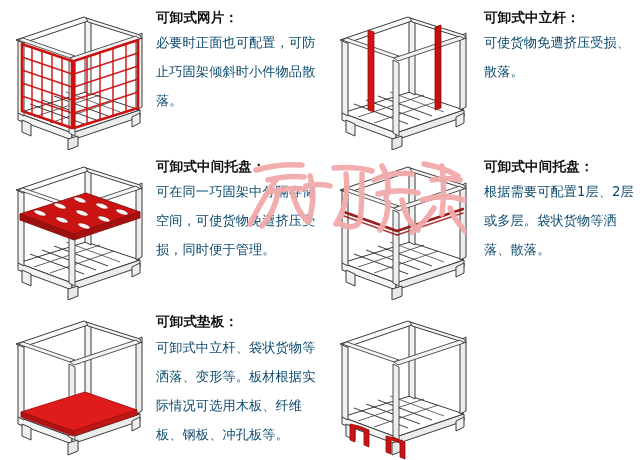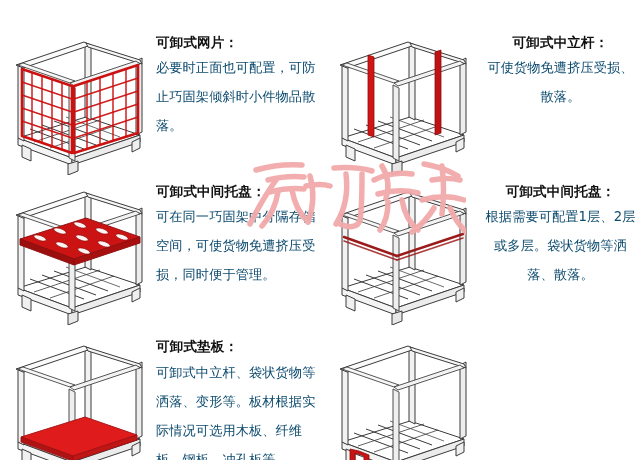--- a/index.html
+++ b/index.html
@@ -43,21 +43,20 @@
     grid-template-columns: 322px 321px;
     grid-template-rows: 150px 150px 160px;
     z-index: 2;
   }
 
   .panel {
     position: relative;
     display: grid;
     grid-template-columns: 156px 1fr;
     align-items: start;
-    margin-top: 25px;
   }
 
   .figure {
     position: relative;
     width: 156px;
     height: 100%;
   }
   .figure svg {
     position: absolute;
     left: 0;
@@ -86,21 +85,21 @@
     max-width: 160px;
     letter-spacing: 0.1px;
   }
 
   
   .panel.r1 .caption { padding-top: 7px; }
   .panel.r2 .caption { padding-top: 6px; }
   .panel.r3 .caption { padding-top: 12px; font-family: Liberation Serif, serif; }
 
   .panel.c2 { padding-left: 2px; }
-  .panel.c2 .caption { padding-left: 4px; text-align: center; }
+  .panel.c2 .caption { padding-left: 4px; }
 </style>
 </head>
 <body>
 
 <div id="sheet">
 
   <svg class="watermark" viewBox="0 0 230 92" xmlns="http://www.w3.org/2000/svg" aria-hidden="true">
     <g fill="none" stroke="#f2aaaa" stroke-width="5.5" stroke-linecap="round" stroke-linejoin="round" opacity="0.95">
 
       <path d="M14 78 C22 62 30 48 40 34"></path>

